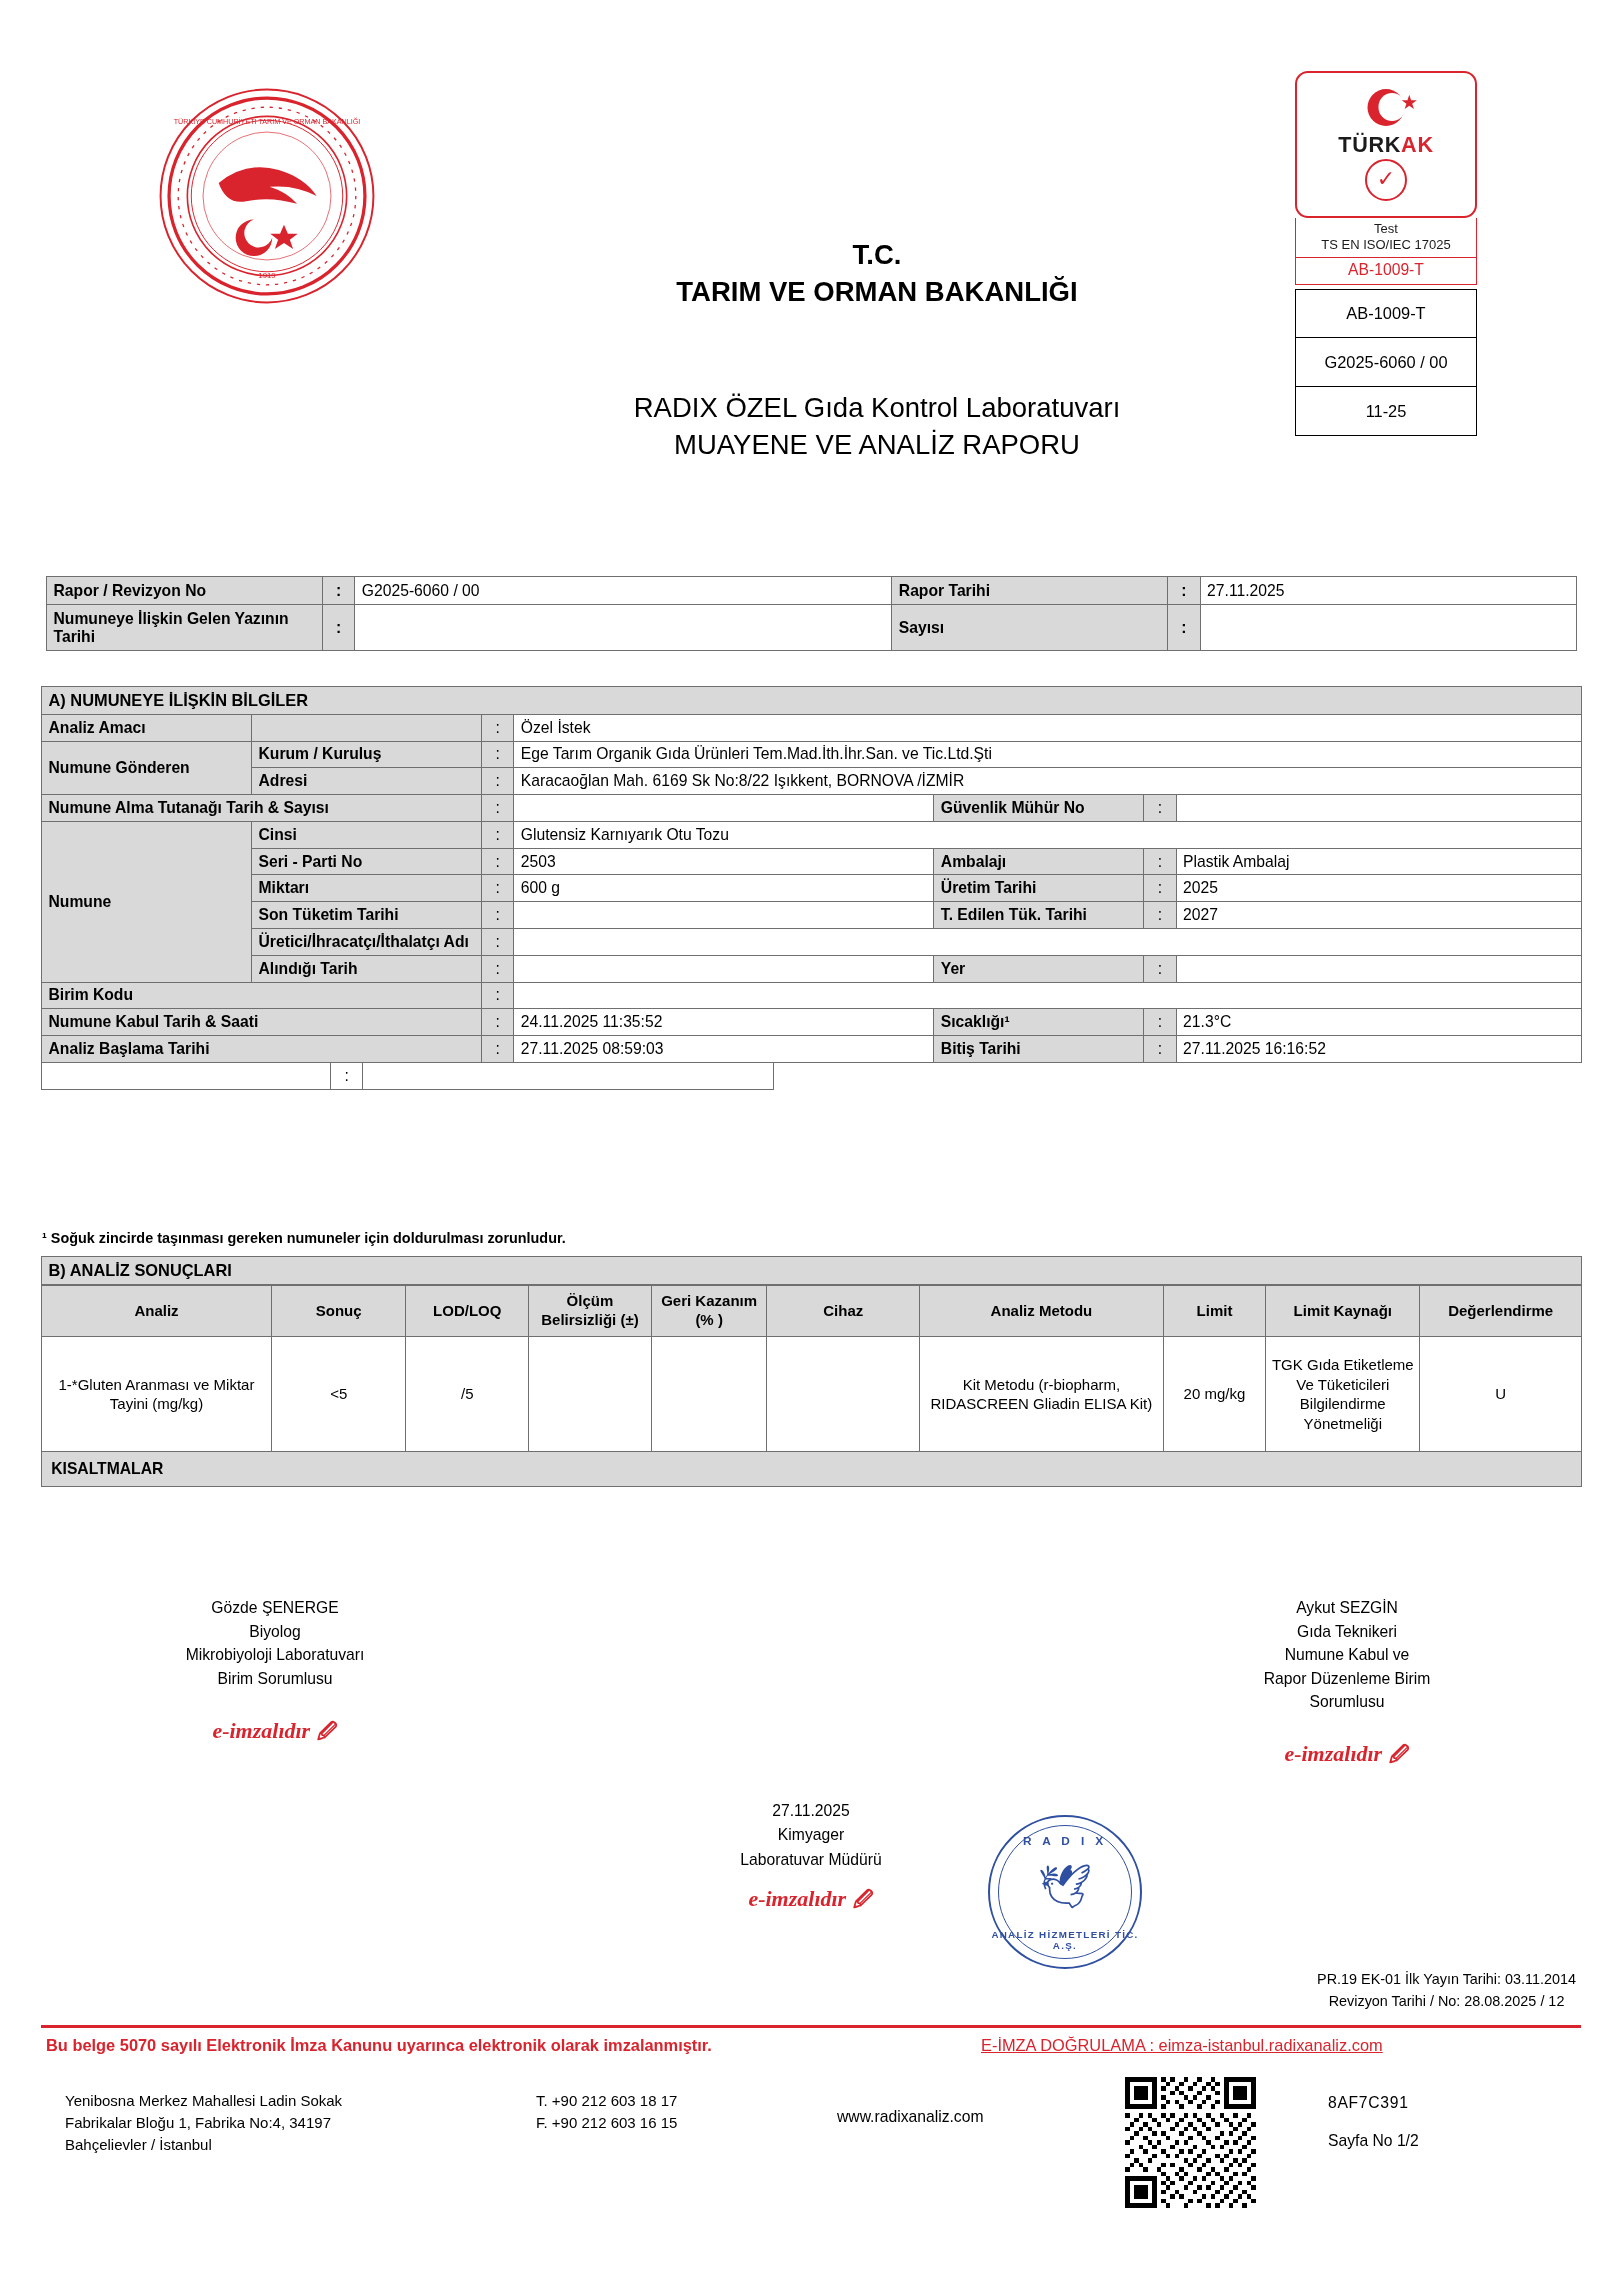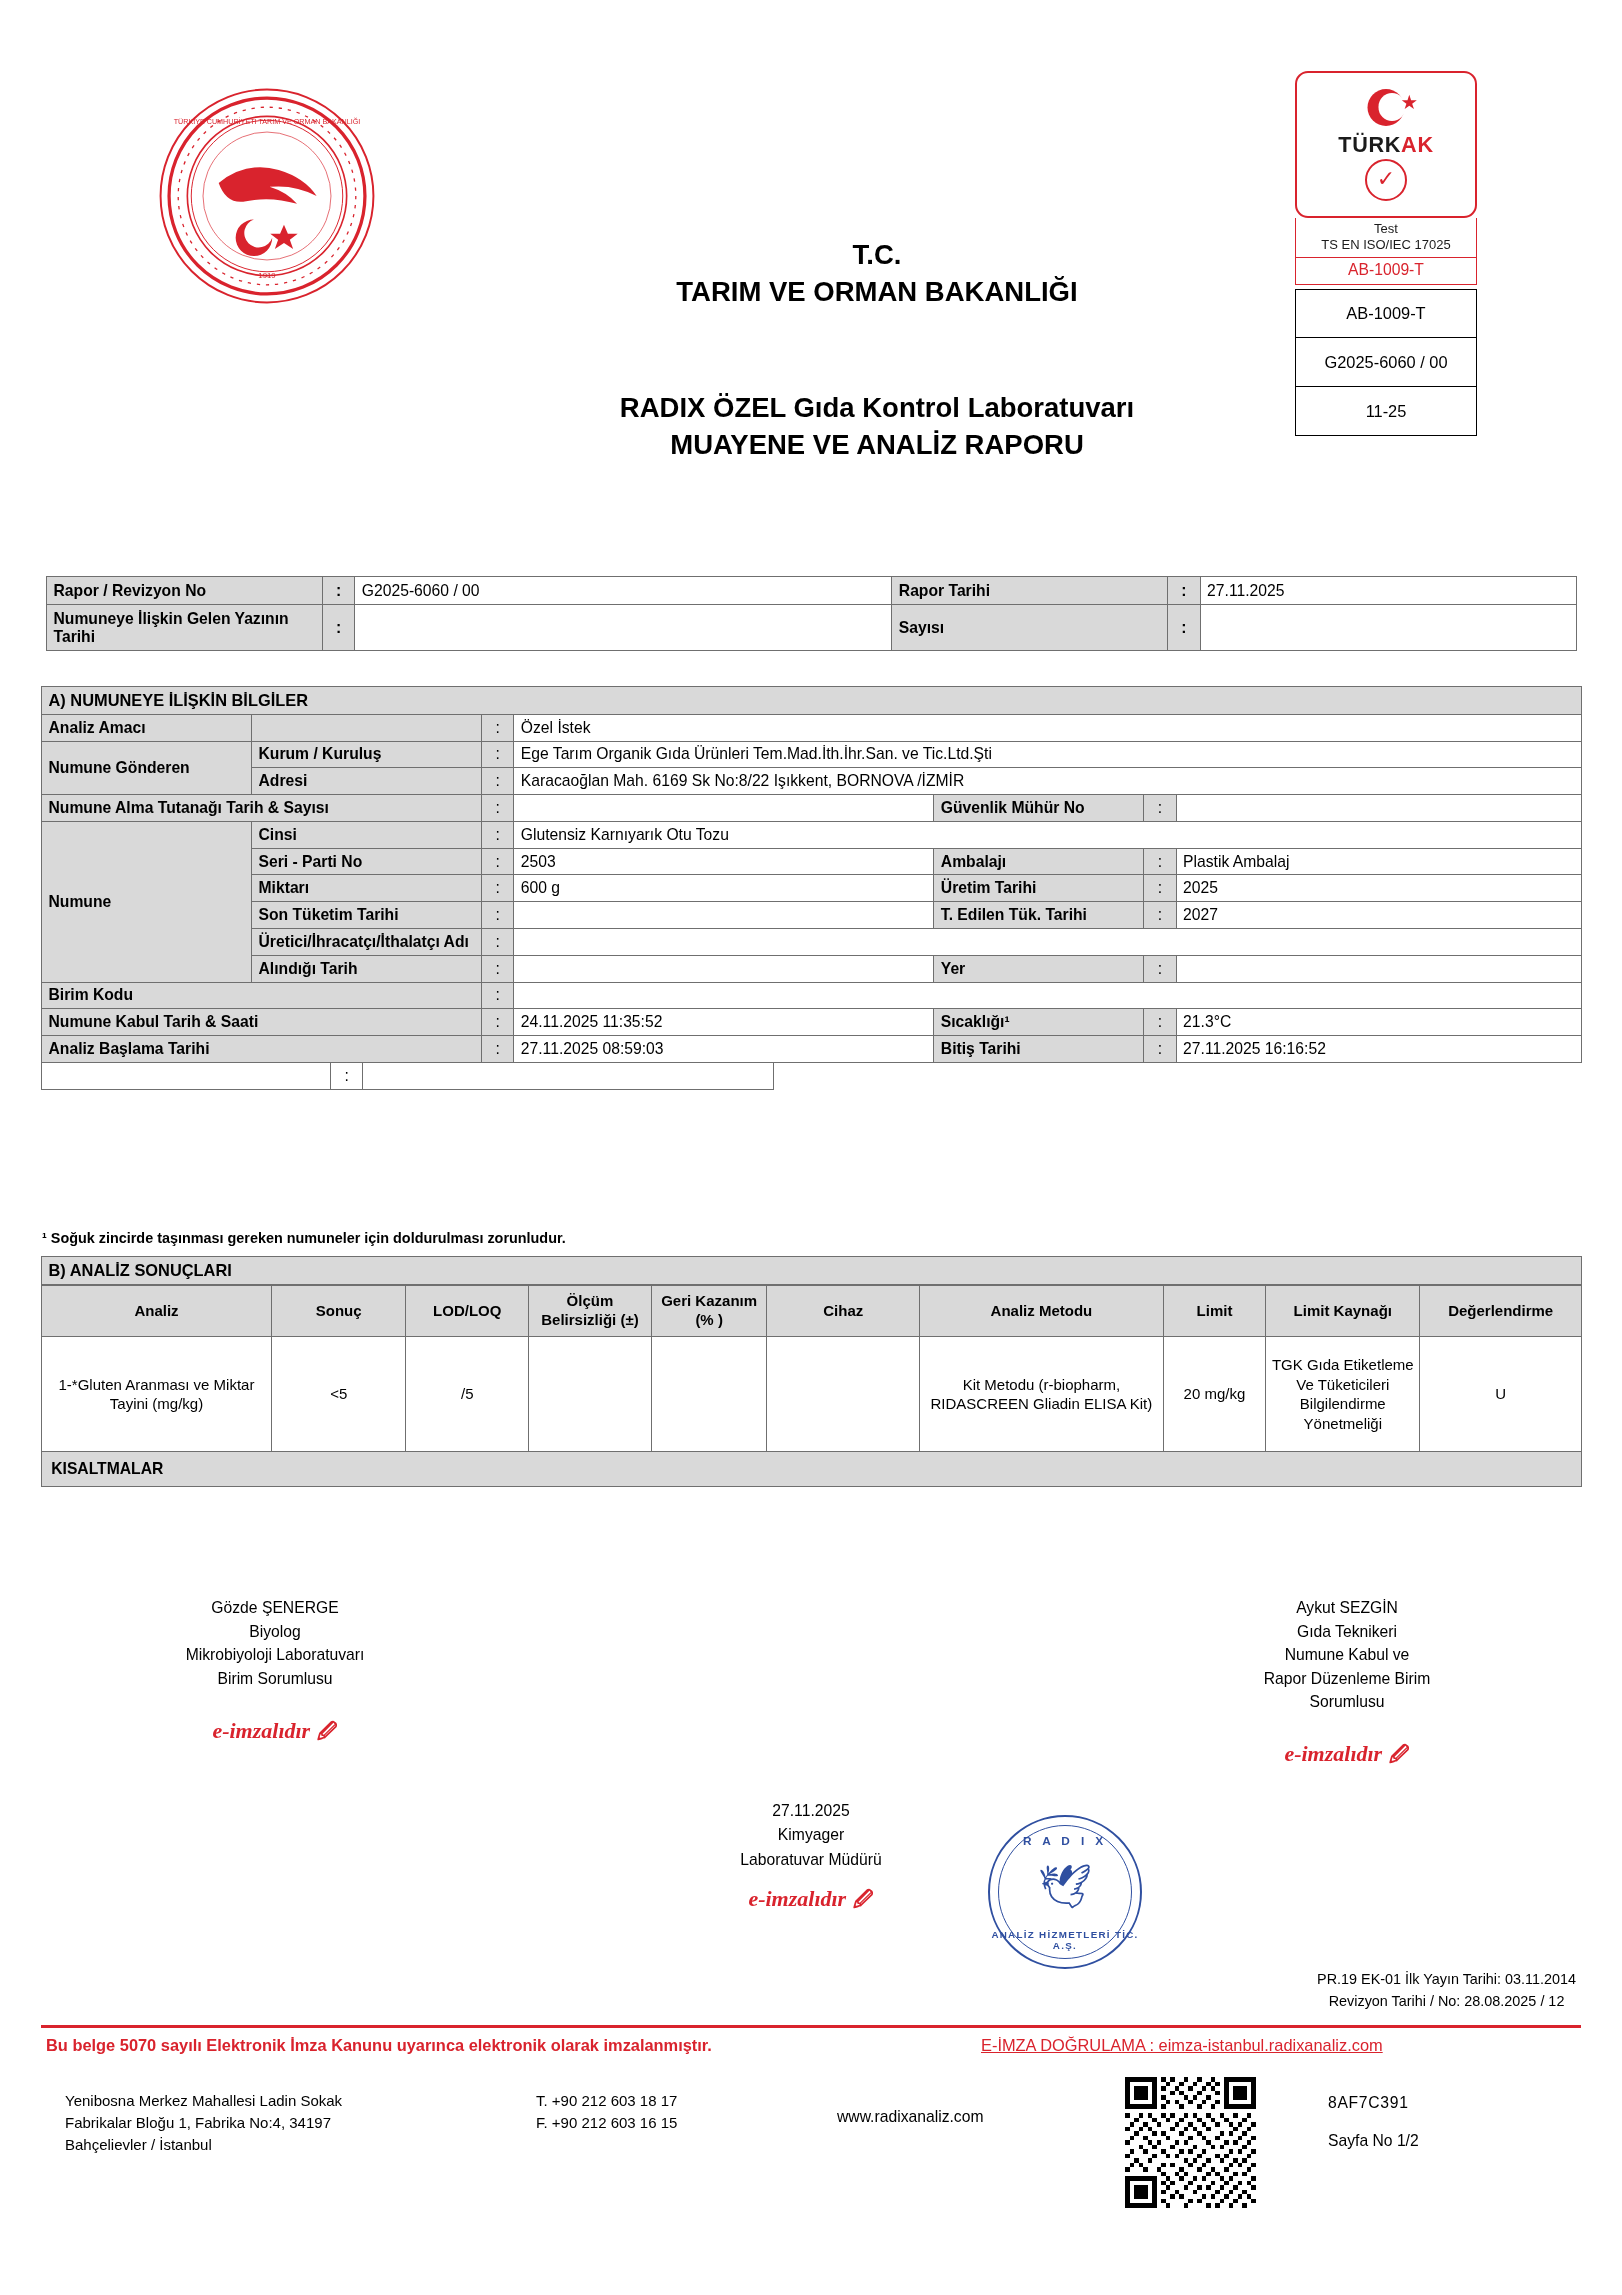--- a/index.html
+++ b/index.html
@@ -34,21 +34,21 @@
     position: absolute;
     left: 419px; top: 236px;
     width: 916px;
     text-align: center;
   }
   .title-tc {
     font-size: 27.5px; font-weight: bold; line-height: 1.35;
   }
   .title-lab {
     margin-top: 79px;
-    font-size: 27.5px; font-weight: bold; line-height: 1.35;
+    font-size: 27.5px; font-weight: normal; line-height: 1.35;
   }
 
   
   .turkak-wrap {
     position: absolute;
     right: 145px; top: 71px;
     width: 182px;
   }
   .turkak-logo {
     border: 2px solid #d9232d;

